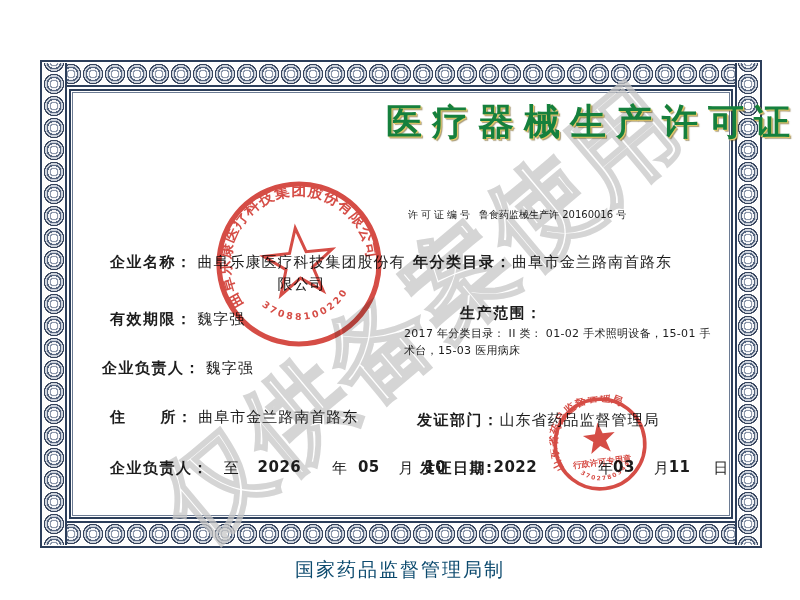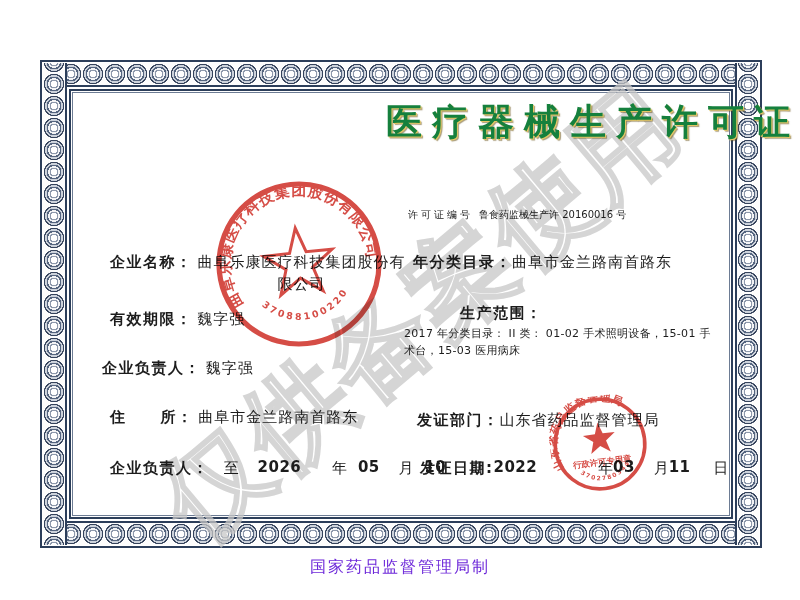--- a/index.html
+++ b/index.html
@@ -35,21 +35,21 @@
   
   .license-line{position:absolute;top:208px;left:408px;font-size:10px;}
   .license-line .lab{letter-spacing:3px;margin-right:6px;}
   .field{position:absolute;font-size:15px;line-height:1.45;}
   .field .label{font-weight:bold;letter-spacing:1.5px;white-space:nowrap;}
   .field .value{letter-spacing:1px;}
   .inlineflex{display:flex;align-items:baseline;text-align:center;}
   .val-wrap{display:inline-block;vertical-align:top;width:218px;}
   .scope-text{position:absolute;top:325px;left:404px;width:312px;font-size:11px;line-height:1.55;letter-spacing:.3px;}
   .num{font-weight:700;letter-spacing:.5px;position:relative;top:-1px;}
-  .footer{position:absolute;top:557px;left:0;width:100%;text-align:center;font-size:16px;letter-spacing:2px;color:#6d28d9;}
+  .footer{position:absolute;top:557px;left:0;width:100%;text-align:center;font-size:19px;letter-spacing:2px;color:#0c4a6e;}
   
   .ml6{margin-left:6px;}.ml10{margin-left:10px;}.ml14{margin-left:14px;}
   .ml18{margin-left:18px;}.ml26{margin-left:26px;}.ml56{margin-left:56px;}
   
   .seal{position:absolute;mix-blend-mode:multiply;opacity:.88;}
   .seal-company{left:206px;top:178px;width:186px;height:172px;transform:rotate(-6deg);}
   .seal-authority{left:550px;top:396px;width:100px;height:96px;transform:rotate(-7deg);}
   .seal text{fill:#d0342c;font-family:"DejaVu Sans","Liberation Sans",sans-serif;font-weight:bold;}
 </style>
 </head>

